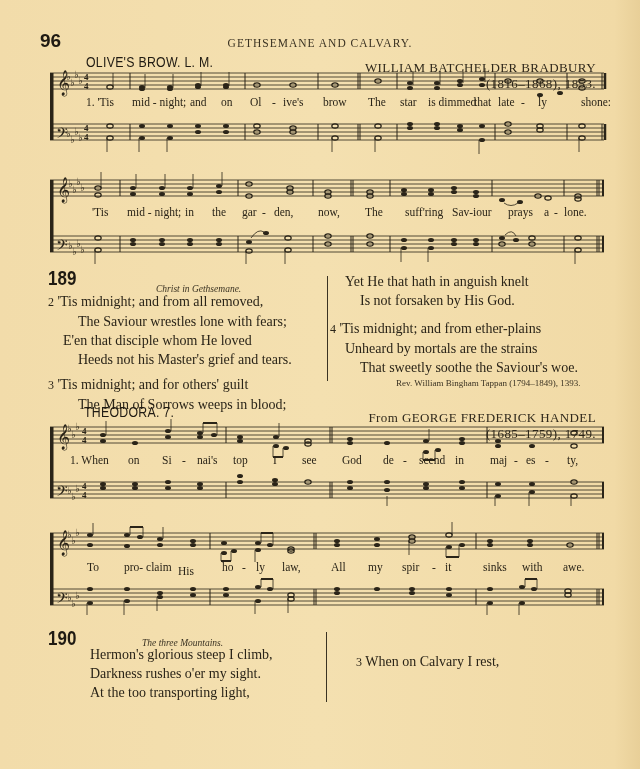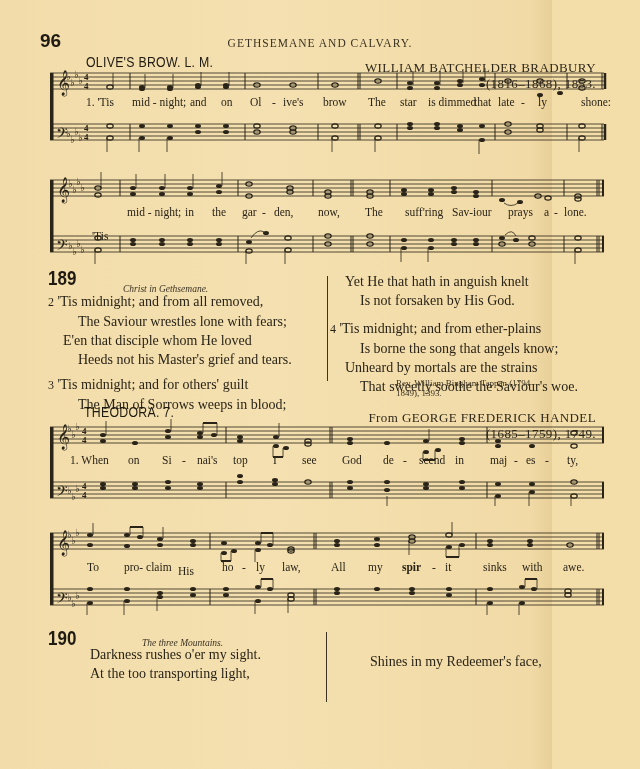--- a/index.html
+++ b/index.html
@@ -4,21 +4,21 @@
 <style>
   html, body { margin: 0; padding: 0; }
   body {
     width: 640px; height: 769px; overflow: hidden;
     background: #f3deaa;
     font-family: "Liberation Serif", "DejaVu Serif", serif;
     color: #2a2418;
     position: relative;
   }
   .page {
-    position: absolute; left: 0; top: 0; width: 552px; height: 769px;
+    position: absolute; left: 0; top: 0; width: 640px; height: 769px;
     background: linear-gradient(90deg, #f2dcaa 0%, #f4e0b0 50%, #f1daa6 96%, #e8cf98 100%);
   }
   .abs { position: absolute; }
   .page-number {
     left: 40px; top: 30px; font-family: "Liberation Sans", "DejaVu Sans", sans-serif;
     font-weight: bold; font-size: 19px; color: #1f1a12;
   }
   .running-head {
     left: 0; width: 640px; top: 37px; text-align: center;
     font-size: 11.5px; letter-spacing: 1px; color: #3a3222;
@@ -353,58 +353,57 @@
           <line x1="246" y1="251" x2="246" y2="264"></line>
           <line x1="285" y1="250" x2="285" y2="264"></line>
           <line x1="401" y1="248" x2="401" y2="262"></line>
           <line x1="428" y1="248" x2="428" y2="262"></line>
           <line x1="575" y1="250" x2="575" y2="264"></line>
       </g>
     </g>
   </svg>
 
   <div class="lyric-line">
-    <span class="lyric" style="left:92px; top:206px;margin-top:24px;">'Tis</span>
+    <span class="lyric" style="left:92px; top:206px;">'Tis</span>
     <span class="lyric" style="left:127px; top:206px;">mid - night;</span>
     <span class="lyric" style="left:185px; top:206px;">in</span>
     <span class="lyric" style="left:212px; top:206px;">the</span>
     <span class="lyric" style="left:242px; top:206px;">gar</span>
     <span class="lyric" style="left:262px; top:206px;">-</span>
     <span class="lyric" style="left:274px; top:206px;">den,</span>
     <span class="lyric" style="left:318px; top:206px;">now,</span>
     <span class="lyric" style="left:365px; top:206px;">The</span>
     <span class="lyric" style="left:405px; top:206px;">suff'ring</span>
     <span class="lyric" style="left:452px; top:206px;">Sav-iour</span>
     <span class="lyric" style="left:508px; top:206px;">prays</span>
     <span class="lyric" style="left:544px; top:206px;">a</span>
     <span class="lyric" style="left:554px; top:206px;">-</span>
     <span class="lyric" style="left:564px; top:206px;">lone.</span>
   </div>
 
   <div class="abs hymn-number" style="left:48px; top:267px;">189</div>
-  <div class="abs hymn-subtitle" style="left:123px; top:284px;">Christ in Gethsemane.</div>
+  <div class="abs hymn-subtitle" style="left:156px; top:284px;">Christ in Gethsemane.</div>
 
   <div class="abs" style="left:48px; top:292px;">
     <div class="verse-line"><span class="verse-num">2</span> <span>'Tis midnight; and from all removed,</span></div>
     <div class="verse-line" style="padding-left:30px;">The Saviour wrestles lone with fears;</div>
     <div class="verse-line" style="padding-left:15px;">E'en that disciple whom He loved</div>
     <div class="verse-line" style="padding-left:30px;">Heeds not his Master's grief and tears.</div>
     <div style="height:6px;"></div>
     <div class="verse-line"><span class="verse-num">3</span> <span>'Tis midnight; and for others' guilt</span></div>
     <div class="verse-line" style="padding-left:30px;">The Man of Sorrows weeps in blood;</div>
   </div>
 
   <div class="abs col-rule" style="left:327px; top:276px; height:105px;"></div>
 
   <div class="abs" style="left:345px; top:272px;">
     <div class="verse-line">Yet He that hath in anguish knelt</div>
     <div class="verse-line" style="padding-left:15px;">Is not forsaken by His God.</div>
     <div style="height:9px;"></div>
     <div class="verse-line" style="margin-left:-15px;"><span class="verse-num">4</span> <span>'Tis midnight; and from ether-plains</span></div>
-    <div class="verse-line" style="padding-left:15px;">Is borne the song that angels know;</div>
     <div class="verse-line">Unheard by mortals are the strains</div>
     <div class="verse-line" style="padding-left:15px;">That sweetly soothe the Saviour's woe.</div>
   </div>
   <div class="abs attribution" style="left:396px; top:378px;">Rev. William Bingham Tappan (1794–1849), 1393.</div>
 
   <div class="abs tune-name" style="left:84px; top:404px;">THEODORA.  7.</div>
   <div class="abs composer" style="left:330px; width:266px; top:410px;">From GEORGE FREDERICK HANDEL (1685–1759), 1749.</div>
 
   <svg class="system" style="top:418px;" width="640" height="90" viewBox="0 418 640 90">
     <g stroke="#2a2418" stroke-width="0.8" fill="none">
@@ -688,35 +687,36 @@
   <div class="lyric-line">
     <span class="lyric" style="left:87px; top:561px;">To</span>
     <span class="lyric" style="left:124px; top:561px;">pro- claim</span>
     <span class="lyric" style="left:178px; top:565px;">His</span>
     <span class="lyric" style="left:222px; top:561px;">ho</span>
     <span class="lyric" style="left:242px; top:561px;">-</span>
     <span class="lyric" style="left:256px; top:561px;">ly</span>
     <span class="lyric" style="left:282px; top:561px;">law,</span>
     <span class="lyric" style="left:331px; top:561px;">All</span>
     <span class="lyric" style="left:368px; top:561px;">my</span>
-    <span class="lyric" style="left:402px; top:561px;font-weight:bold;">spir</span>
+    <span class="lyric" style="left:402px; top:561px;">spir</span>
     <span class="lyric" style="left:432px; top:561px;">-</span>
     <span class="lyric" style="left:445px; top:561px;">it</span>
     <span class="lyric" style="left:483px; top:561px;">sinks</span>
     <span class="lyric" style="left:522px; top:561px;">with</span>
     <span class="lyric" style="left:563px; top:561px;">awe.</span>
   </div>
 
   <div class="abs hymn-number" style="left:48px; top:627px;">190</div>
   <div class="abs hymn-subtitle" style="left:142px; top:638px;">The three Mountains.</div>
 
   <div class="abs" style="left:76px; top:645px;">
+    <div class="verse-line" style="padding-left:14px;">Hermon's glorious steep I climb,</div>
     <div class="verse-line" style="padding-left:14px;">Darkness rushes o'er my sight.</div>
     <div class="verse-line" style="padding-left:14px;">At the too transporting light,</div>
   </div>
 
   <div class="abs col-rule" style="left:326px; top:632px; height:70px;"></div>
 
   <div class="abs" style="left:356px; top:652px;">
-    <div class="verse-line" style="padding-left:14px;">Shines in my Redeemer's face,</div>
+    <div class="verse-line"><span class="verse-num">3</span> <span>When on Calvary I rest,</span></div>
   </div>
 
 </div>
 
 </body></html>

